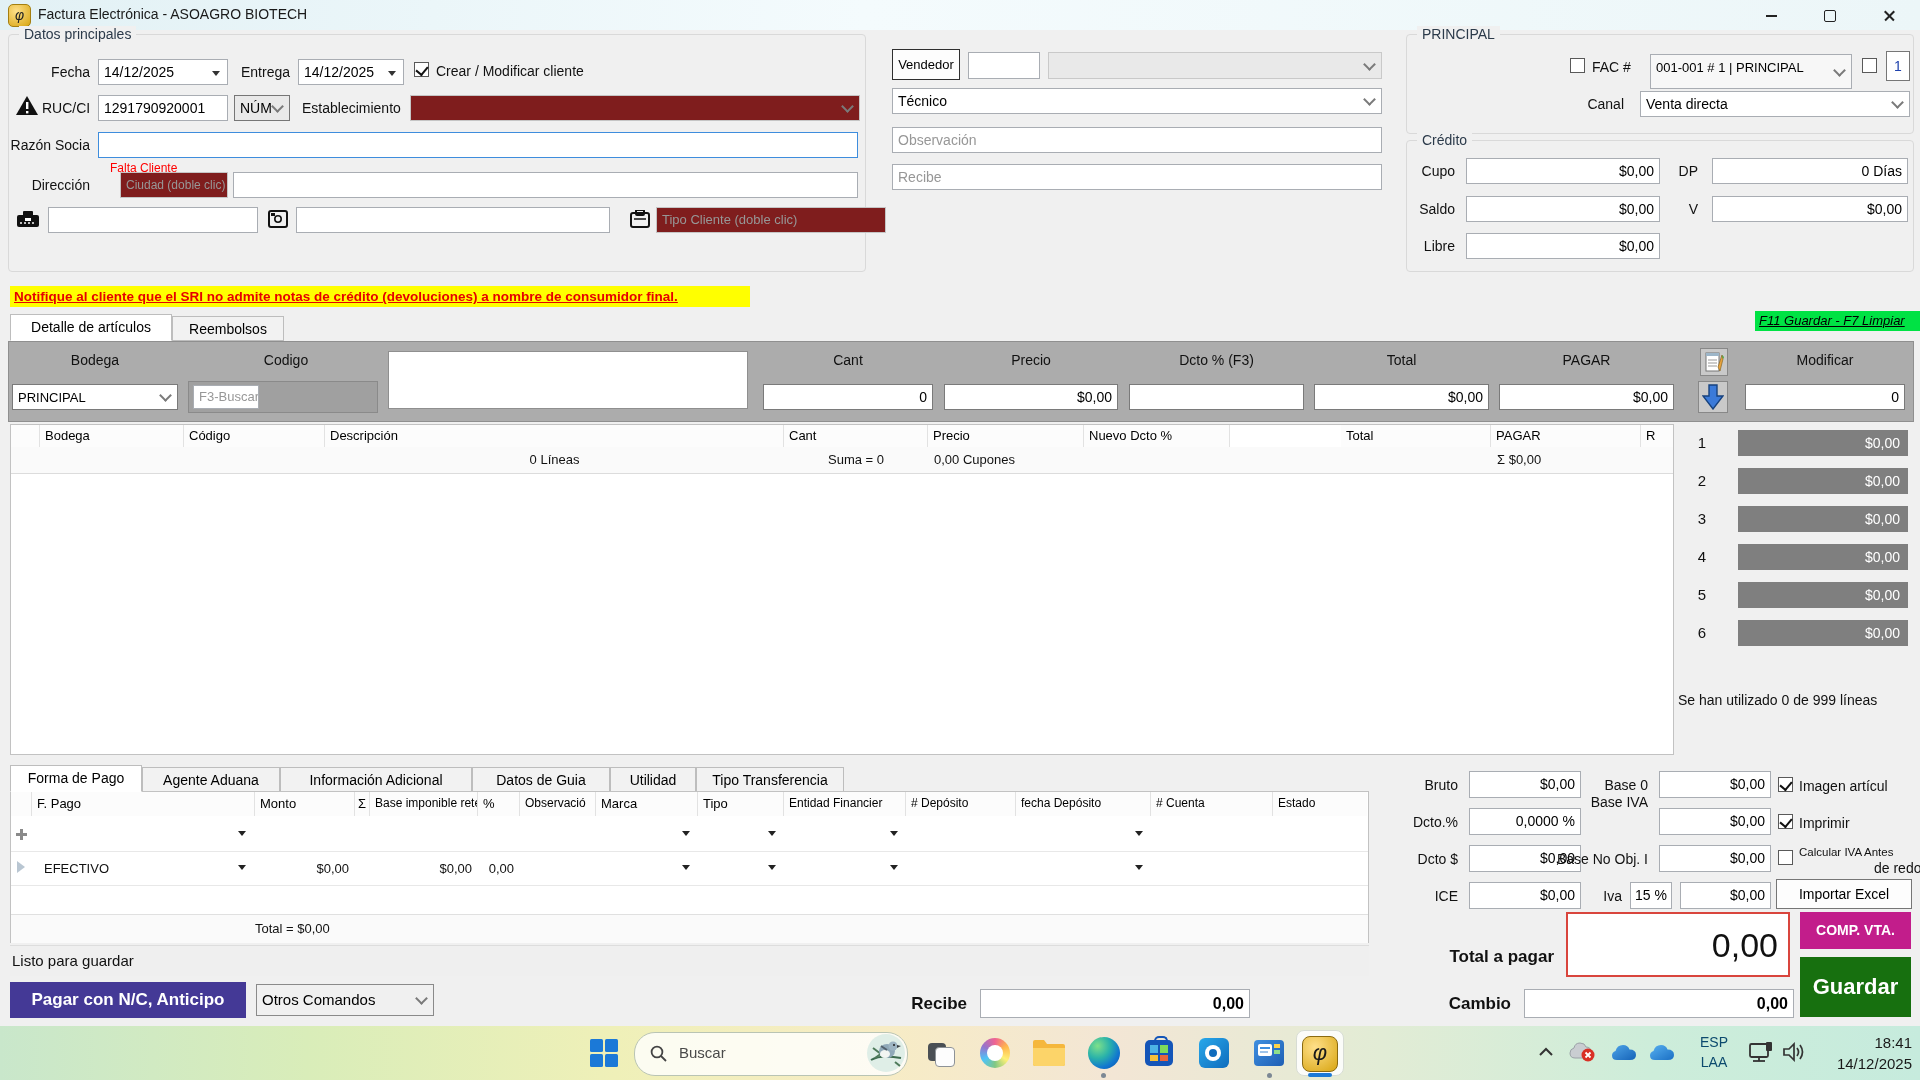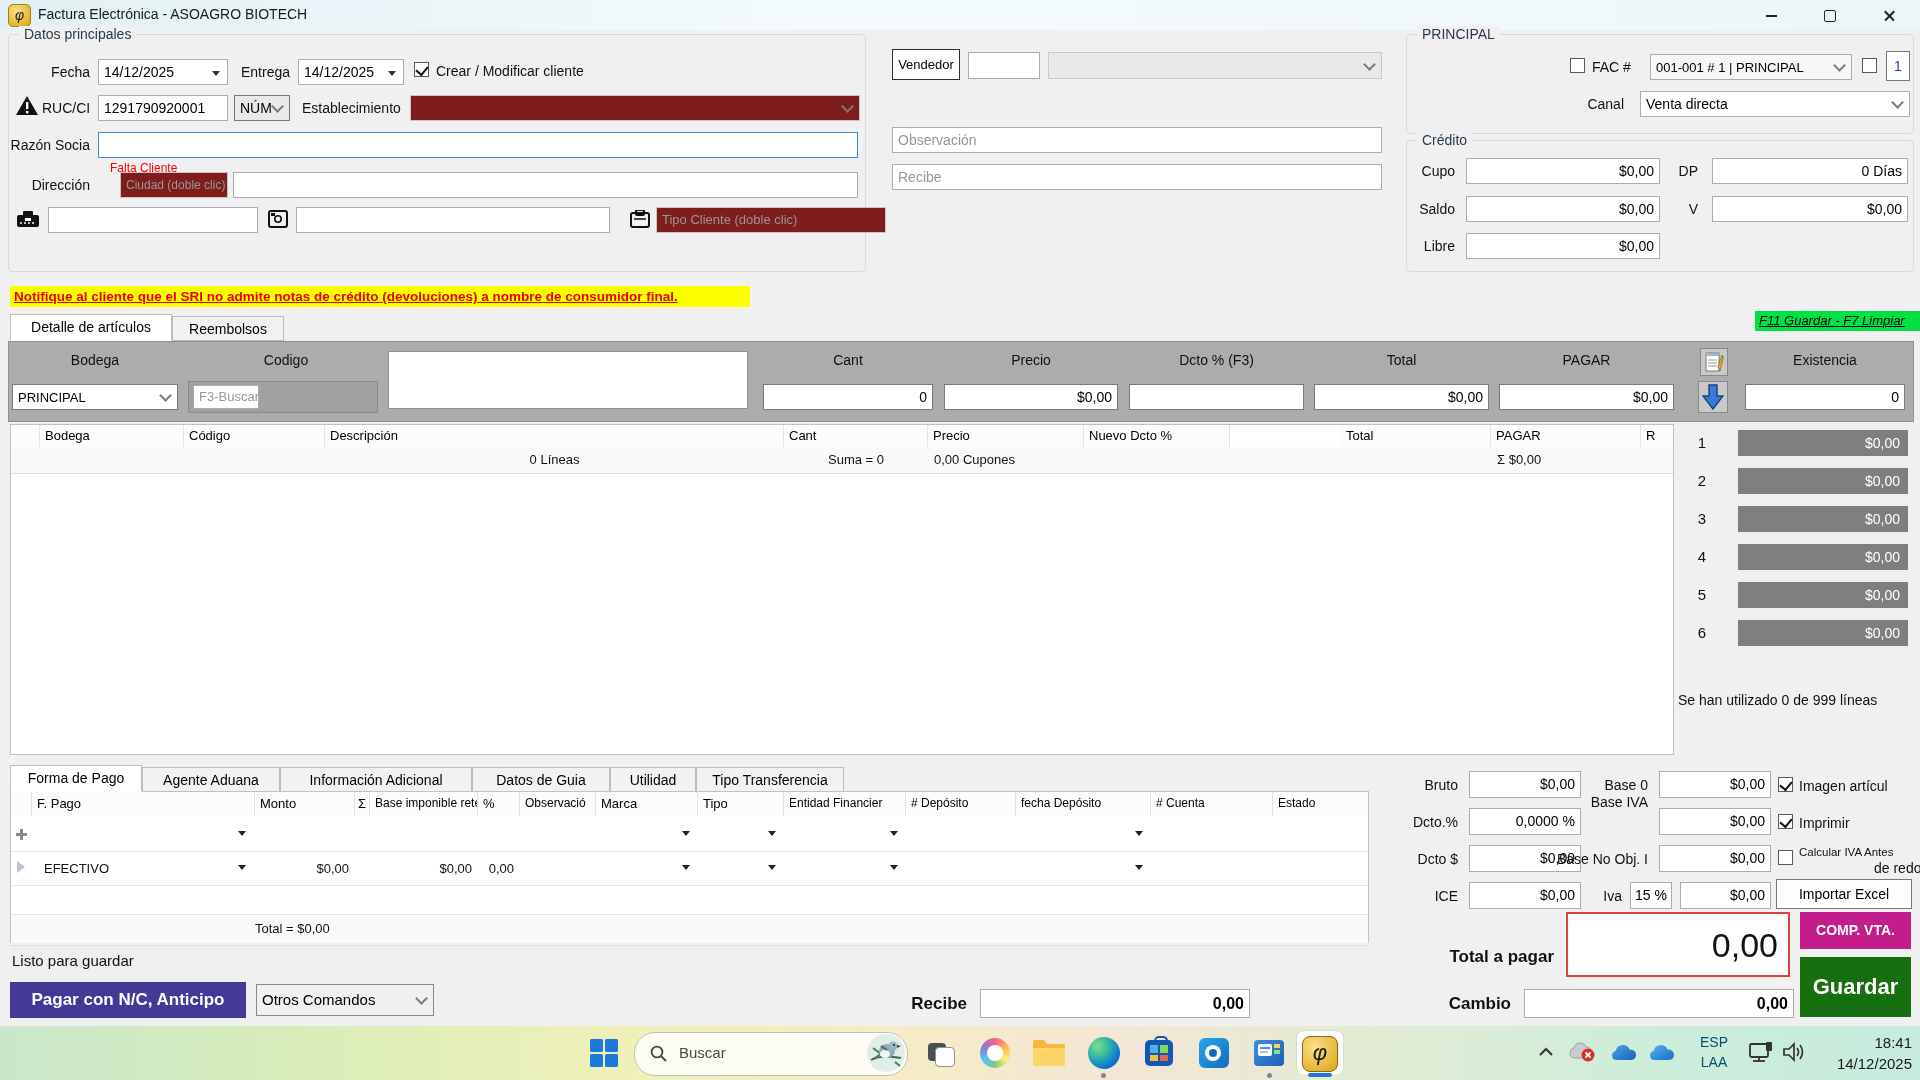--- a/index.html
+++ b/index.html
@@ -113,29 +113,32 @@
     <rect x="6" y="0" width="8" height="5" rx="1" fill="none" stroke="#111" stroke-width="2"></rect>
       <line x1="4" y1="9" x2="16" y2="9" stroke="#111" stroke-width="1.5"></line>
   </svg>
   <div class="inp dis ph" style="left:656px;top:207px;width:230px;height:26px;font-size:13px;border-color:#c5c5c5">Tipo Cliente (doble clic)</div>
 
   <div class="a btn" style="left:892px;top:49px;width:68px;height:31px;background:#fdfdfd;border:1px solid #2f2f2f;font-size:13px;line-height:29px">Vendedor</div>
   <div class="inp" style="left:968px;top:52px;width:72px;height:27px"></div>
   <div class="inp combo" style="left:1048px;top:52px;width:334px;height:27px;background:#e9e9e9;border-color:#c9c9c9">
     <span class="chev"></span>
   </div>
+  <div class="inp combo" style="left:892px;top:88px;width:490px;height:26px">
+    <span>Técnico</span><span class="chev"></span>
+  </div>
   <div class="inp ph" style="left:892px;top:127px;width:490px;height:26px">Observación</div>
   <div class="inp ph" style="left:892px;top:164px;width:490px;height:26px">Recibe</div>
 
   <div class="gb" style="left:1406px;top:34px;width:506px;height:98px">
     <div class="lg">PRINCIPAL</div>
   </div>
   <div class="chk" style="left:1570px;top:58px"></div>
   <div class="lbl" style="left:1592px;top:59px">FAC #</div>
-  <div class="inp combo" style="left:1650px;top:54px;width:202px;height:26px;background:#f7f7f7">
+  <div class="inp combo" style="left:1650px;top:54px;width:202px;height:35px;background:#f7f7f7">
     <span style="font-size:13px">001-001 # 1 | PRINCIPAL</span><span class="chev"></span>
   </div>
   <div class="chk" style="left:1862px;top:58px"></div>
   <div class="inp ctr" style="left:1886px;top:51px;width:24px;height:30px;border-color:#767676;color:#1f42ad;line-height:28px">1</div>
   <div class="lbl rt" style="left:1580px;top:96px;width:44px">Canal</div>
   <div class="inp combo" style="left:1640px;top:91px;width:270px;height:26px">
     <span>Venta directa</span><span class="chev"></span>
   </div>
 
   <div class="gb" style="left:1406px;top:140px;width:506px;height:130px">
@@ -188,21 +191,21 @@
         <line x1="4" y1="15" x2="13" y2="15" stroke="#999"></line>
       <polygon points="18,4 14,16 16,20 19,8" fill="#e8a33d" stroke="#7a5a1a" stroke-width="0.6"></polygon>
         <polygon points="18,4 19,8 20,6" fill="#3da93d"></polygon>
     </svg>
   </div>
   <div class="a btn" style="left:1698px;top:381px;width:30px;height:32px;background:#c9c9c9;border:1px solid #888">
     <svg width="22" height="26" viewBox="0 0 22 26" style="margin-top:2px">
       <polygon points="7,1 15,1 15,12 21,12 11,25 1,12 7,12" fill="#3b7ad9" stroke="#17427e" stroke-width="1.4"></polygon>
     </svg>
   </div>
-  <div class="lbl ctr" style="left:1745px;top:352px;width:160px">Existencia</div>
+  <div class="lbl ctr" style="left:1745px;top:352px;width:160px">Modificar</div>
   <div class="inp rt" style="left:1745px;top:384px;width:160px;height:26px;border-color:#7a7a7a">0</div>
 
   <div class="a" style="left:10px;top:424px;width:1664px;height:331px;background:#fff;border:1px solid #c2c2c2;box-sizing:border-box"></div>
   <div class="gridhead" style="left:11px;top:425px;width:29px;height:22px"></div>
   <div class="gridhead" style="left:40px;top:425px;width:144px;height:22px">Bodega</div>
   <div class="gridhead" style="left:184px;top:425px;width:141px;height:22px">Código</div>
   <div class="gridhead" style="left:325px;top:425px;width:459px;height:22px">Descripción</div>
   <div class="gridhead" style="left:784px;top:425px;width:144px;height:22px">Cant</div>
   <div class="gridhead" style="left:928px;top:425px;width:156px;height:22px">Precio</div>
   <div class="gridhead" style="left:1084px;top:425px;width:146px;height:22px">Nuevo Dcto %</div>

